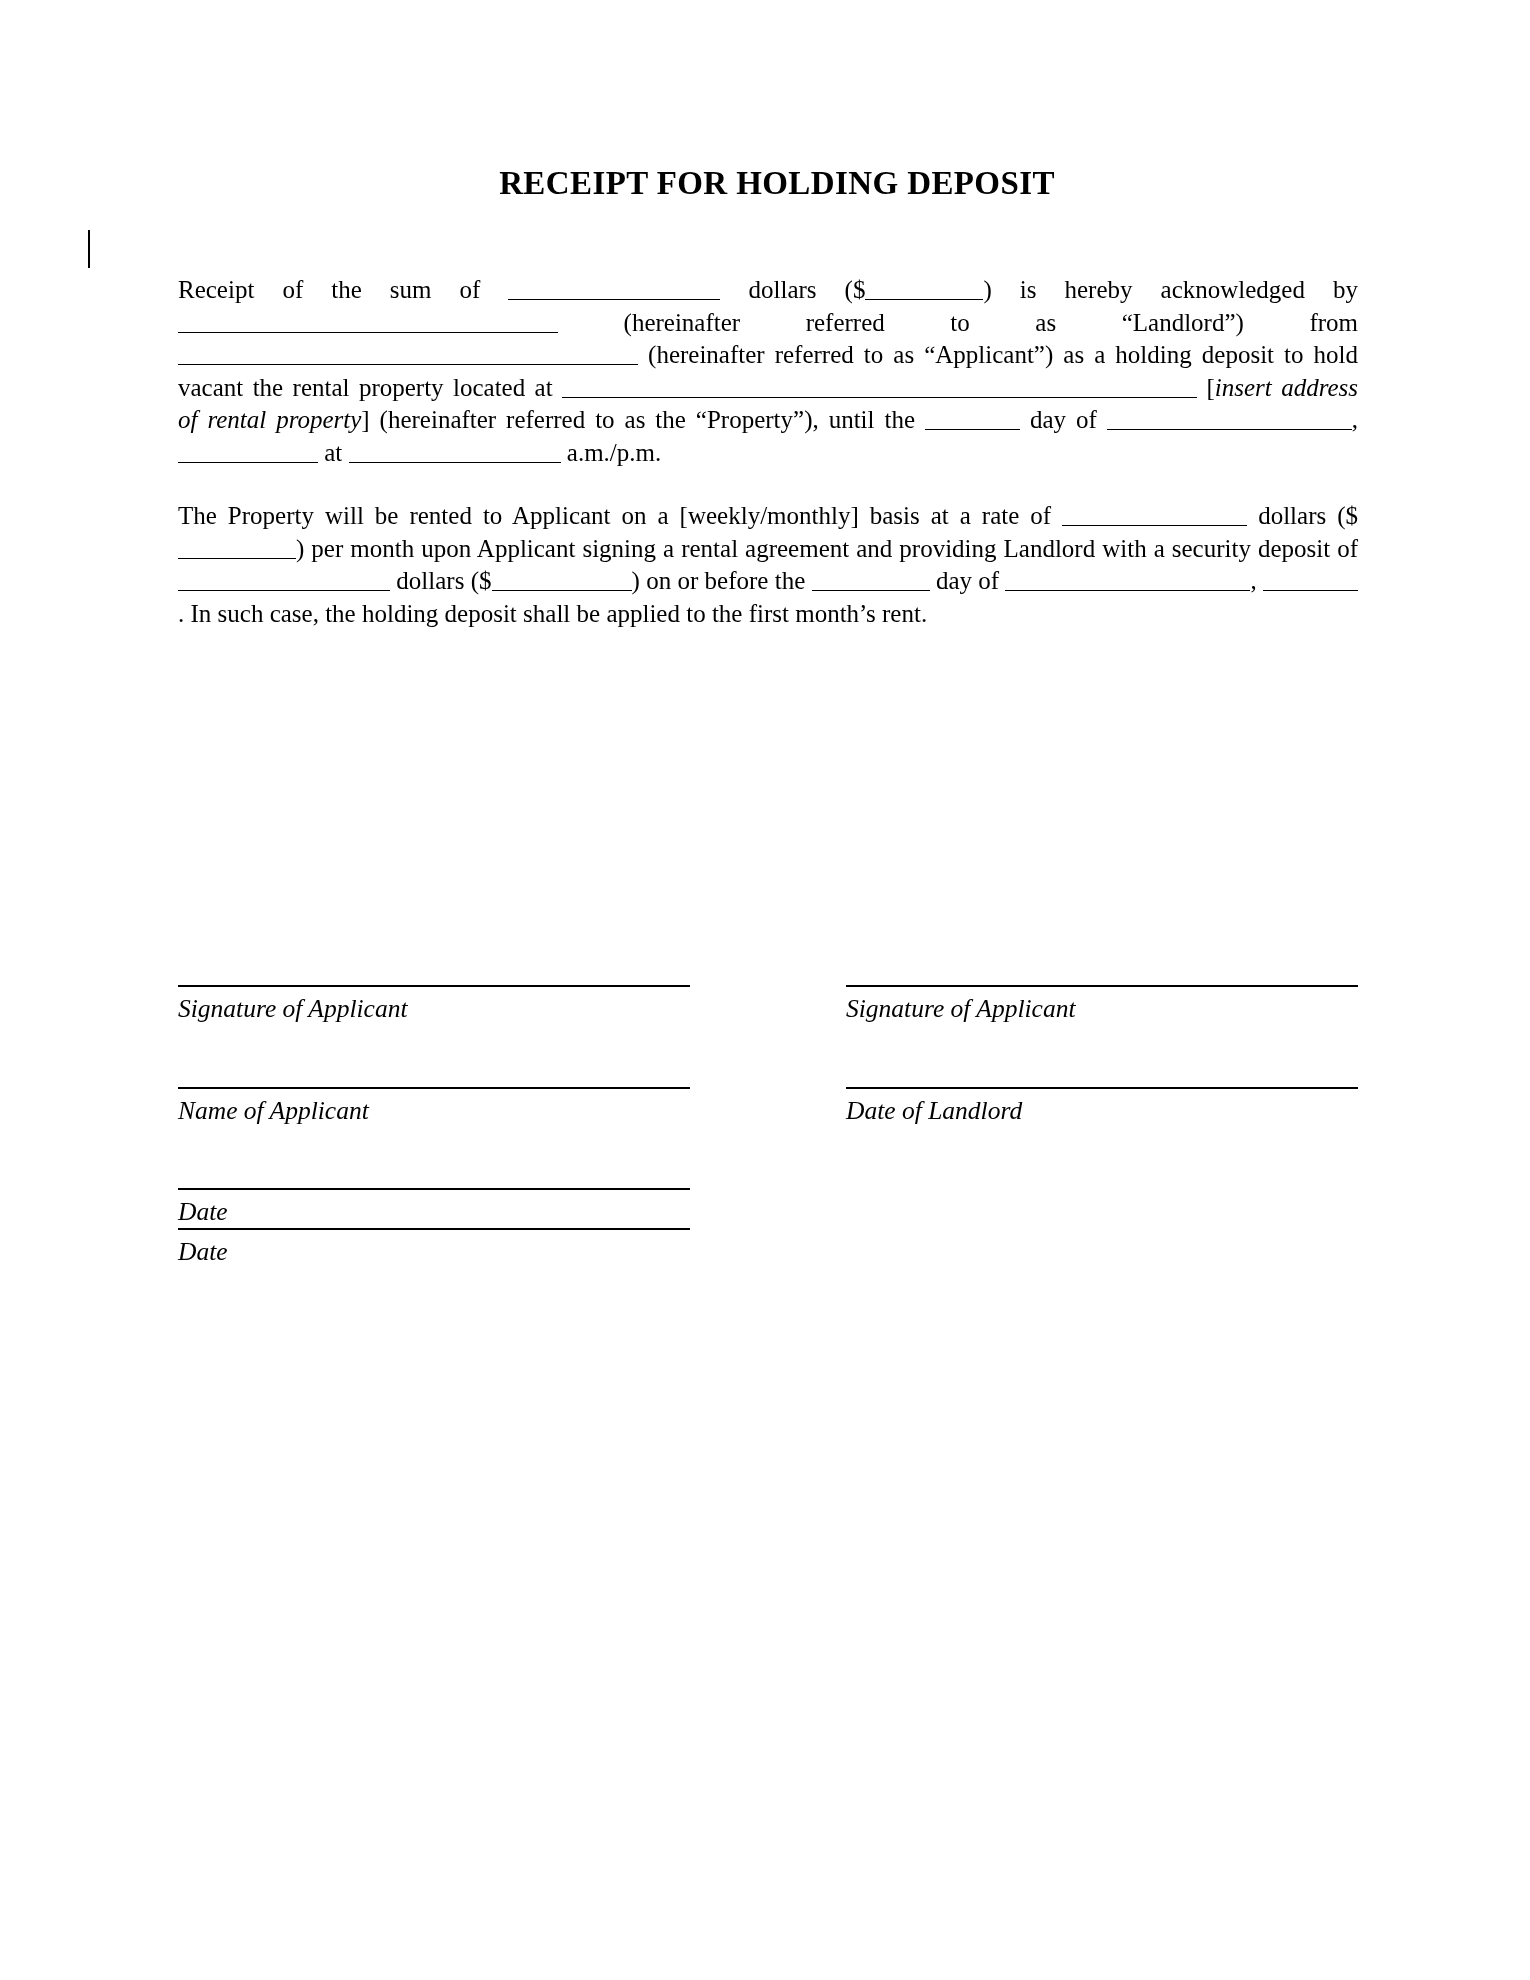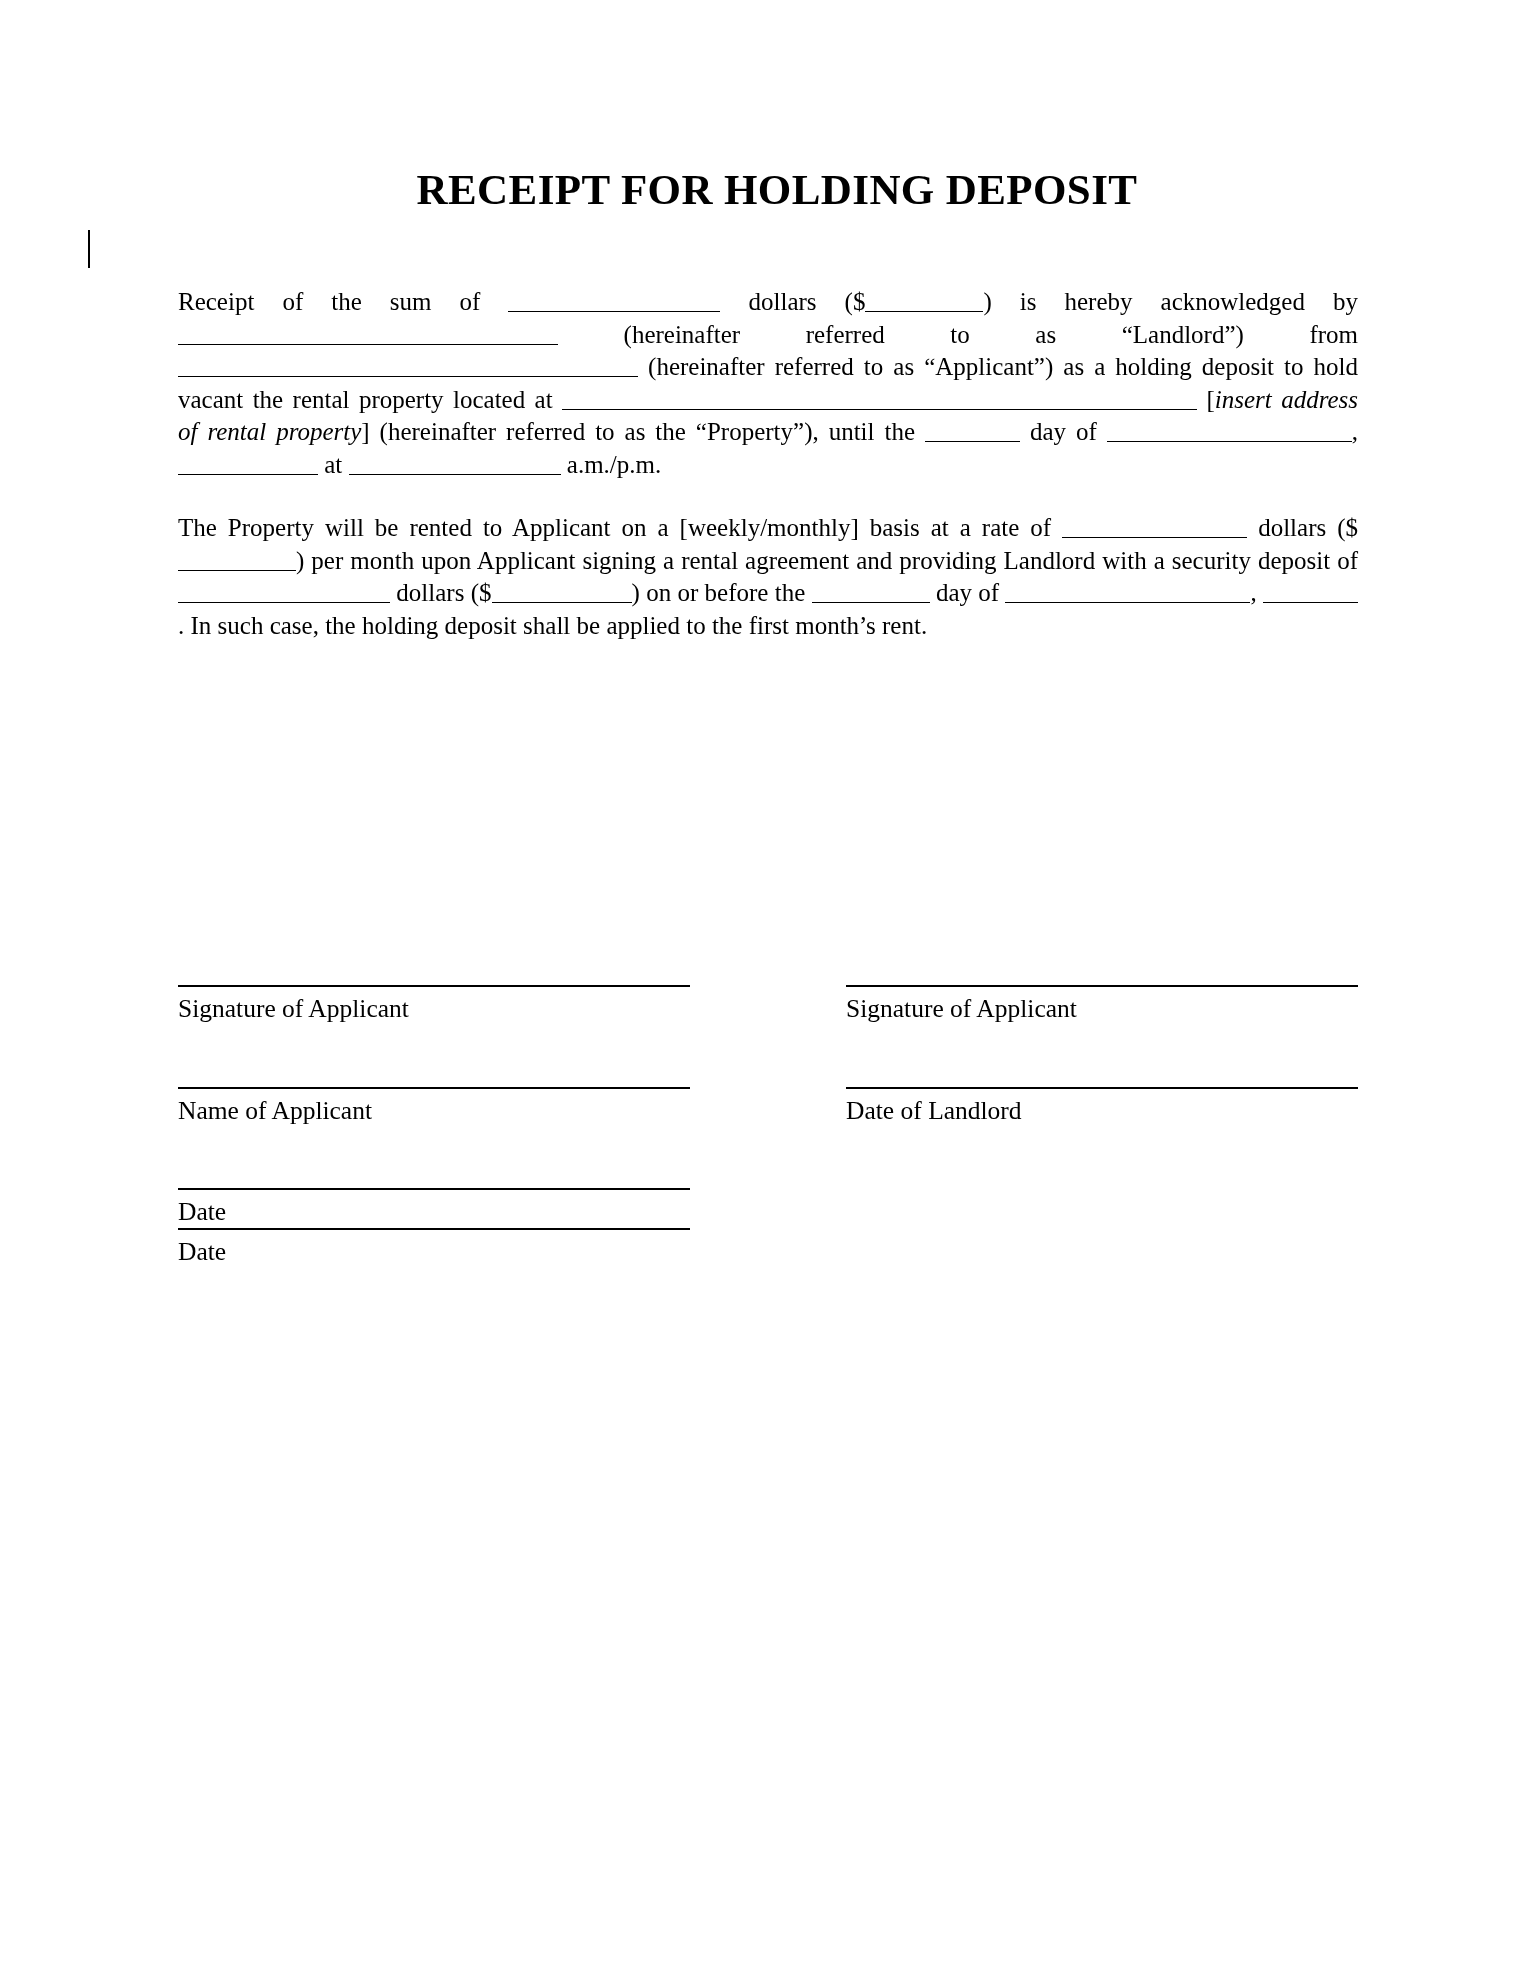--- a/index.html
+++ b/index.html
@@ -30,21 +30,21 @@
     background: #000000;
   }
   .doc {
     position: absolute;
     left: 178px;
     top: 165px;
     width: 1180px;
   }
   .title {
     text-align: center;
-    font-size: 43px;
+    font-size: 33px;
     font-weight: bold;
     letter-spacing: 0.4px;
     margin: 0 0 0 0;
     padding-left: 18px;
   }
   .body-block {
     margin-top: 72px;
   }
   p.para {
     font-size: 25px;
@@ -70,20 +70,21 @@
   .w-380 { width: 380px; }
   .w-460 { width: 460px; }
   .w-635 { width: 635px; }
   .ital { font-style: italic; }
 
   .sig-area {
     position: absolute;
     left: 178px;
     top: 985px;
     width: 1180px;
+    font-style: italic;
   }
   .sig-row {
     display: flex;
     justify-content: space-between;
     margin-bottom: 62px;
   }
   .sig-row:last-child { margin-bottom: 16px; flex-direction: column; }
   .sig-col {
     width: 512px;
   }

